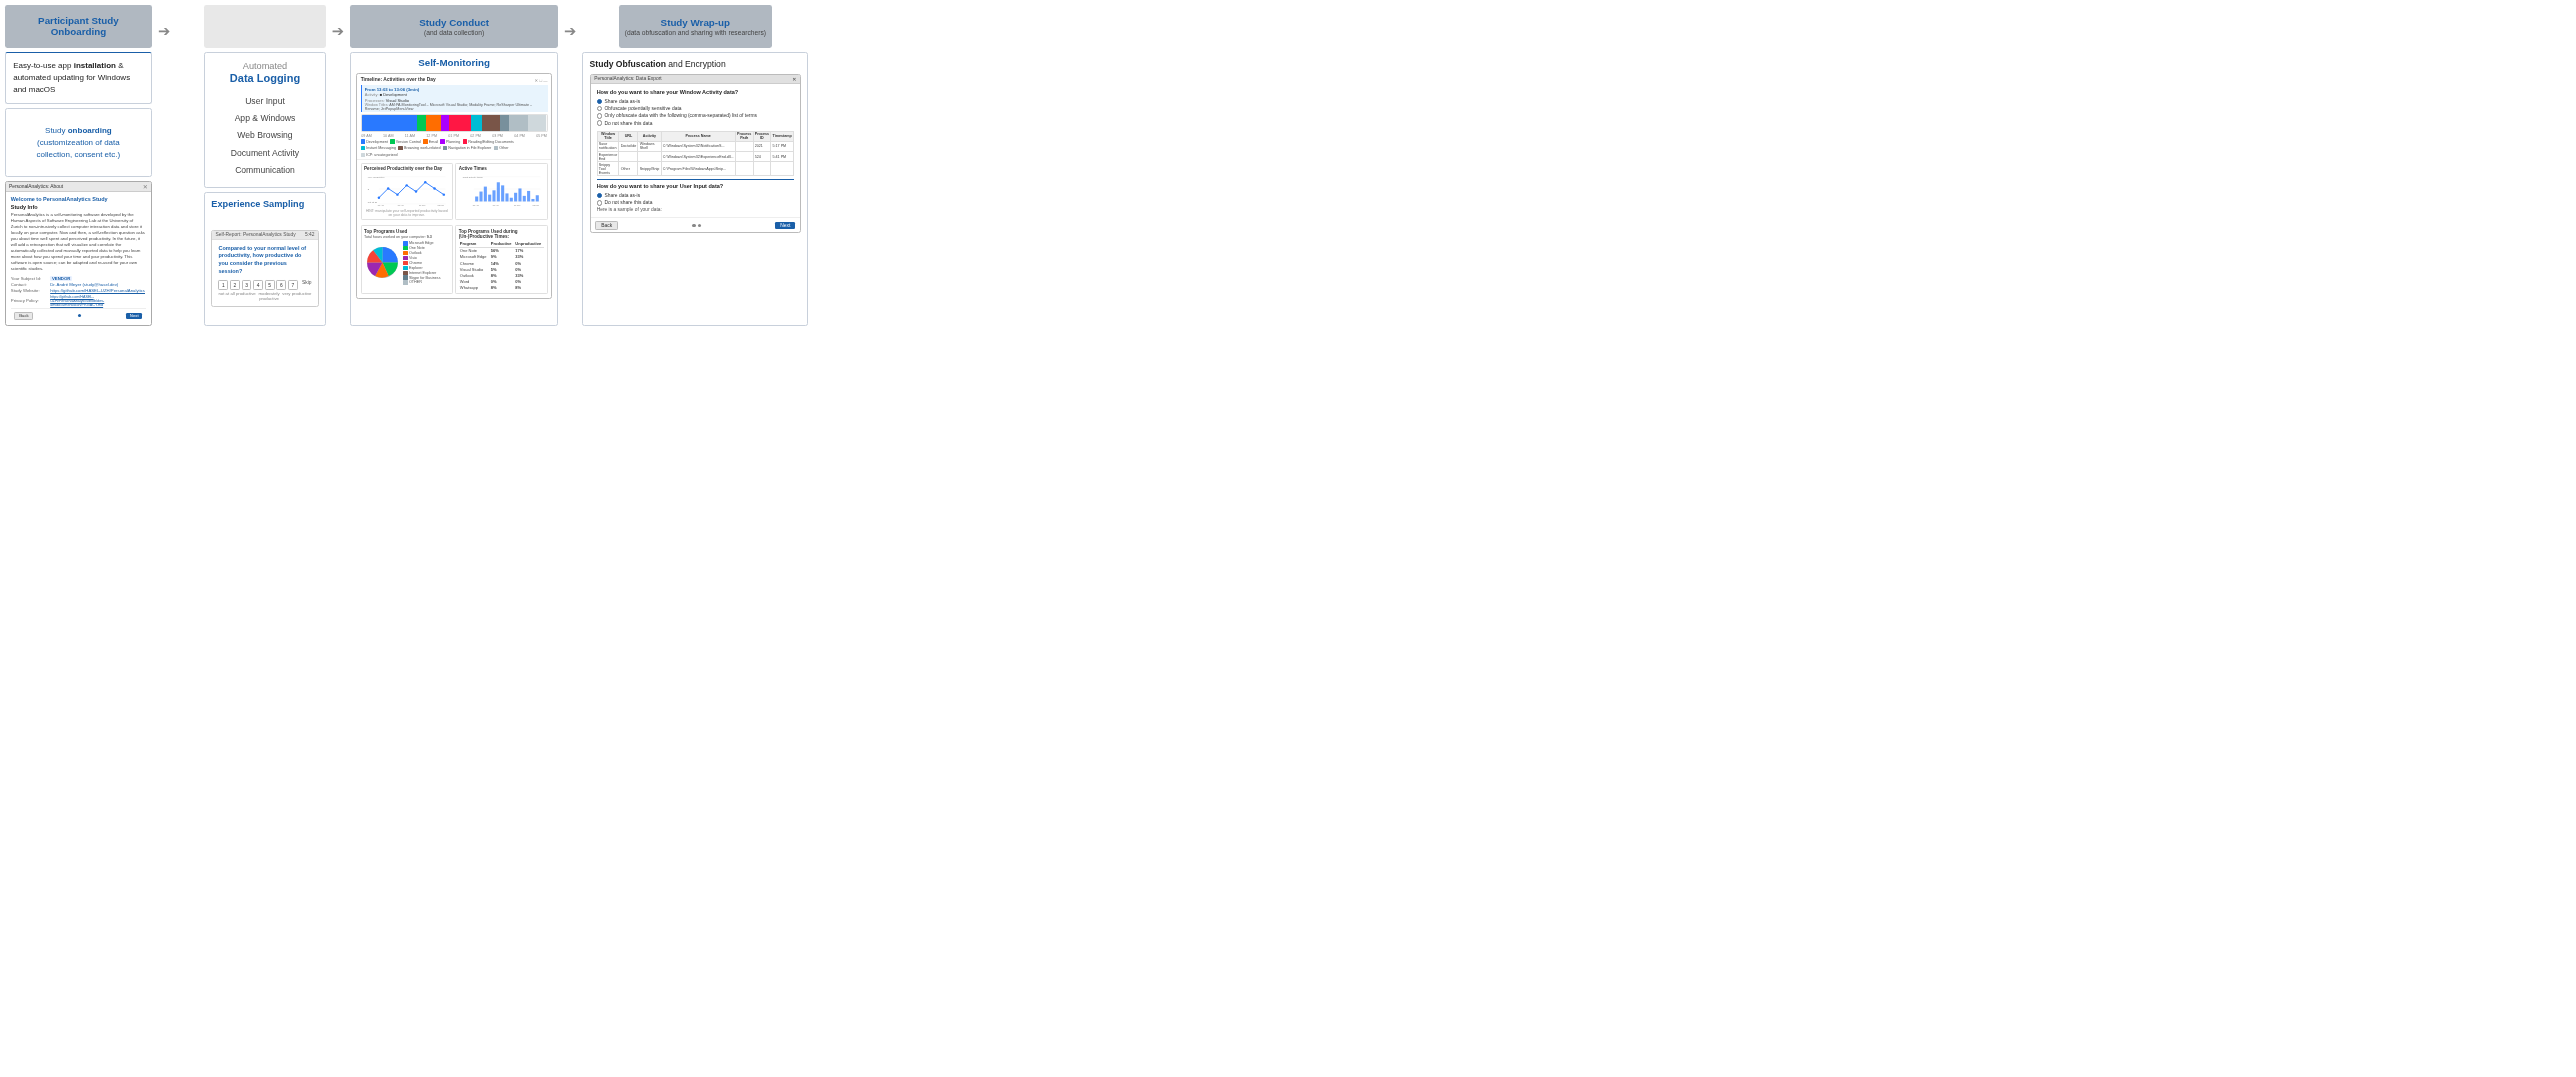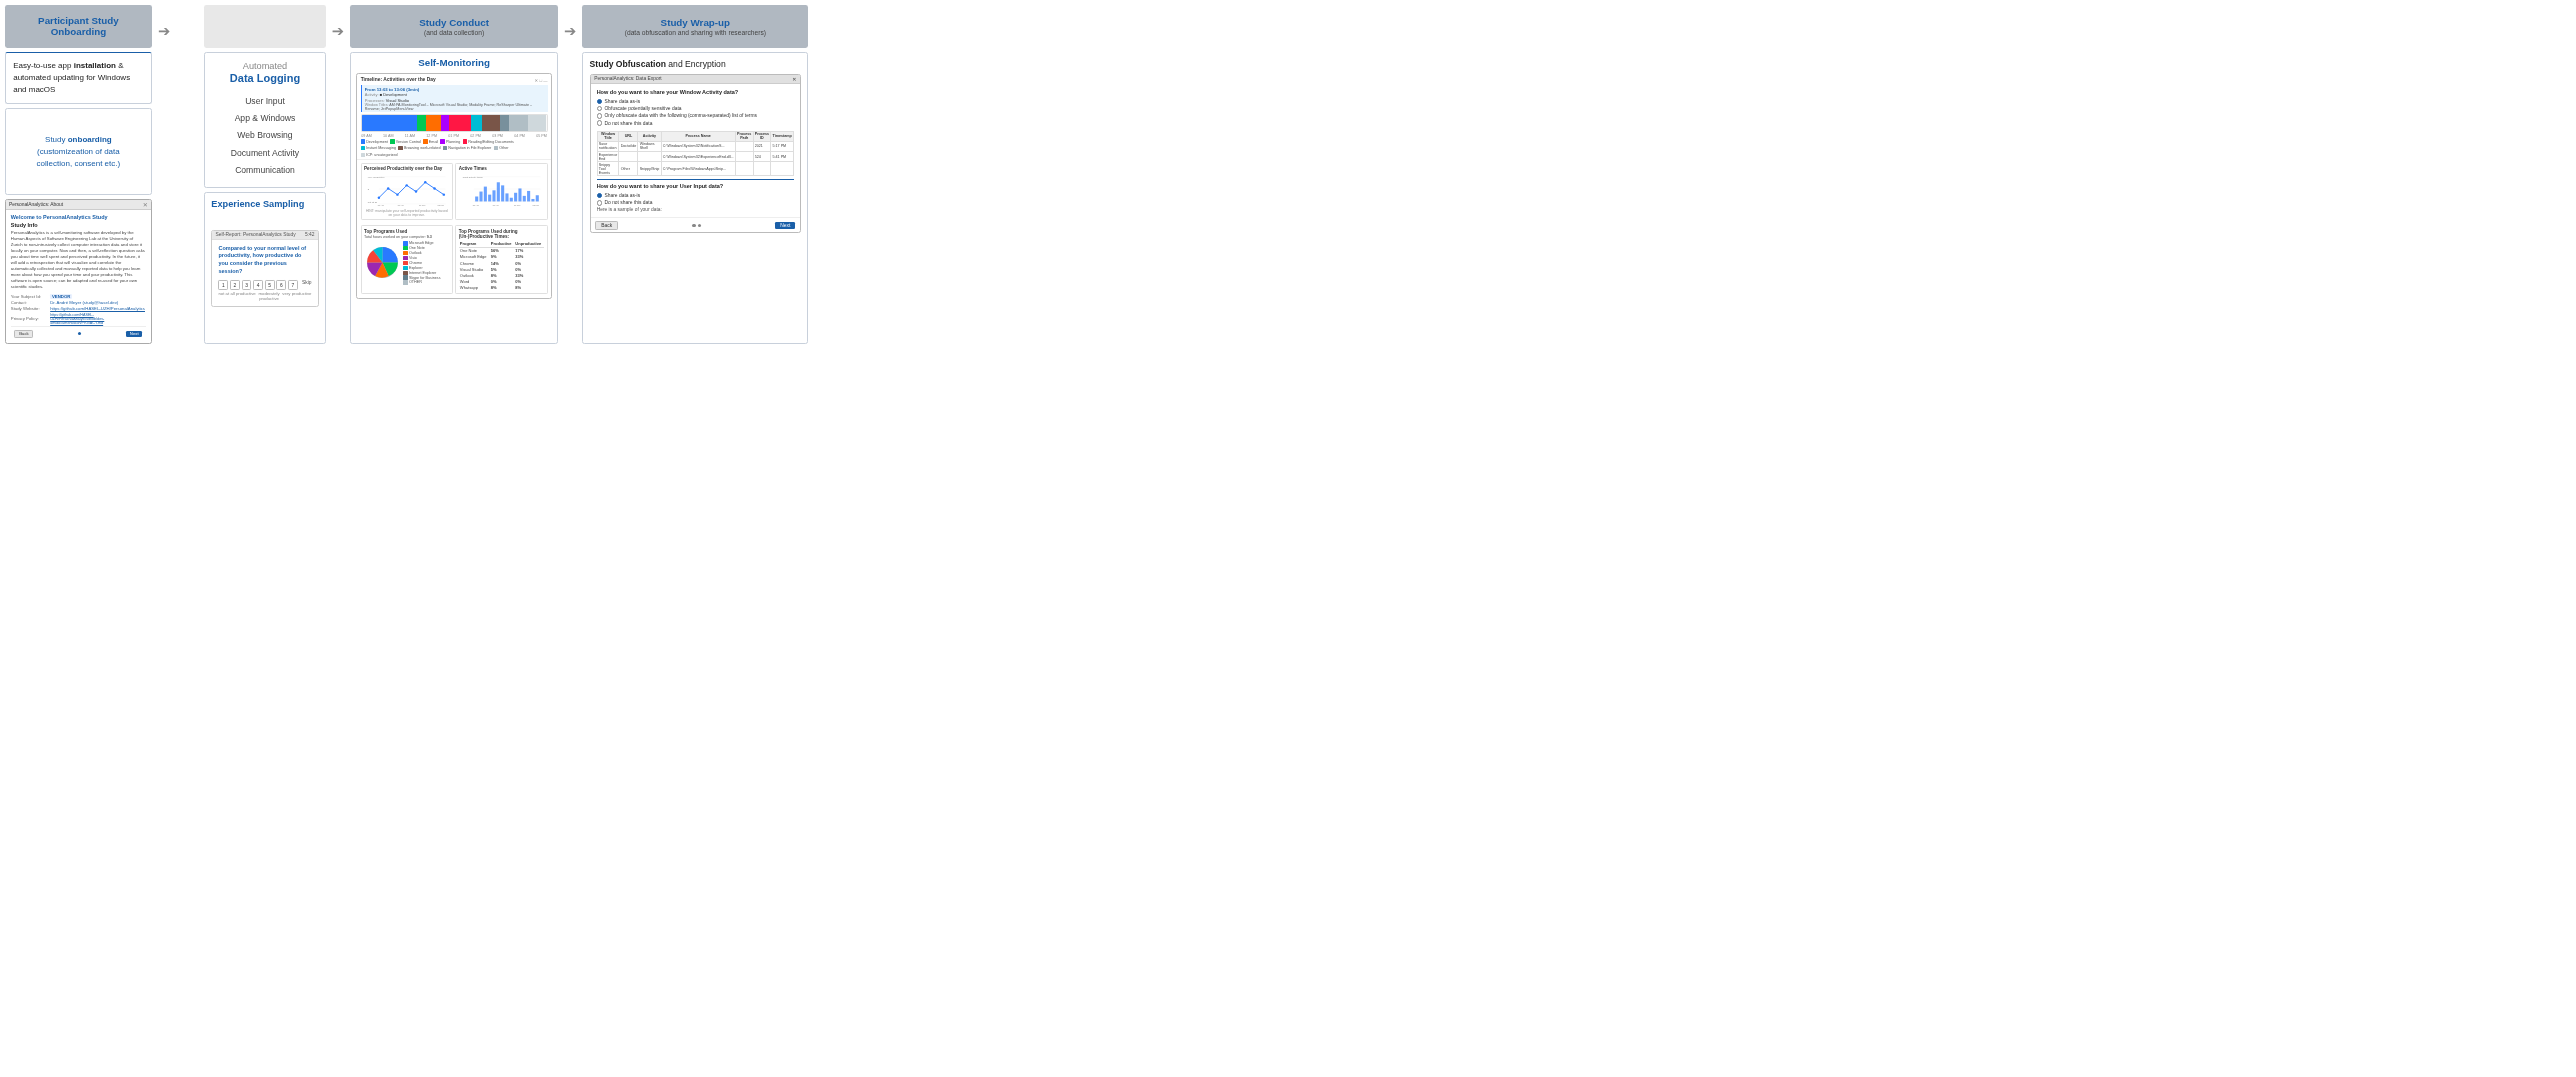--- a/index.html
+++ b/index.html
@@ -23,21 +23,21 @@
     
     .column {
       display: flex;
       flex-direction: column;
       gap: 3.7px;
     }
 
     .col-1 { flex: 0 0 147px; }
     .col-2 { flex: 0 0 128px; padding-left: 28px; }
     .col-3 { flex: 0 0 208px; }
-    .col-4 { flex: 0 0 202px; }
+    .col-4 { flex: 0 0 202px; align-items: center; }
 
     
     .header-banner {
       background: #b0b8c1;
       border-radius: 2.4px;
       text-align: center;
       padding: 4.9px 6.1px;
       min-height: 43px;
       display: flex;
       flex-direction: column;
@@ -569,21 +569,21 @@
 
     <div class="header-banner">
       <div class="title" style="white-space:pre-line">Participant Study
 Onboarding</div>
     </div>
 
     <div class="card install-card">
       <span>Easy-to-use app </span><b>installation</b><span> &amp; automated updating for Windows and macOS</span>
     </div>
 
-    <div class="card" style="padding:21px;">
+    <div class="card" style="padding:12px;">
       <div class="onboard-text">
         Study <b>onboarding</b>
         <span> (customizeation of data collection, consent etc.)</span>
       </div>
     </div>
 
     <div class="mock-window">
       <div class="mock-titlebar">
         <span>PersonalAnalytics: About</span>
         <span class="close-btn">✕</span>

